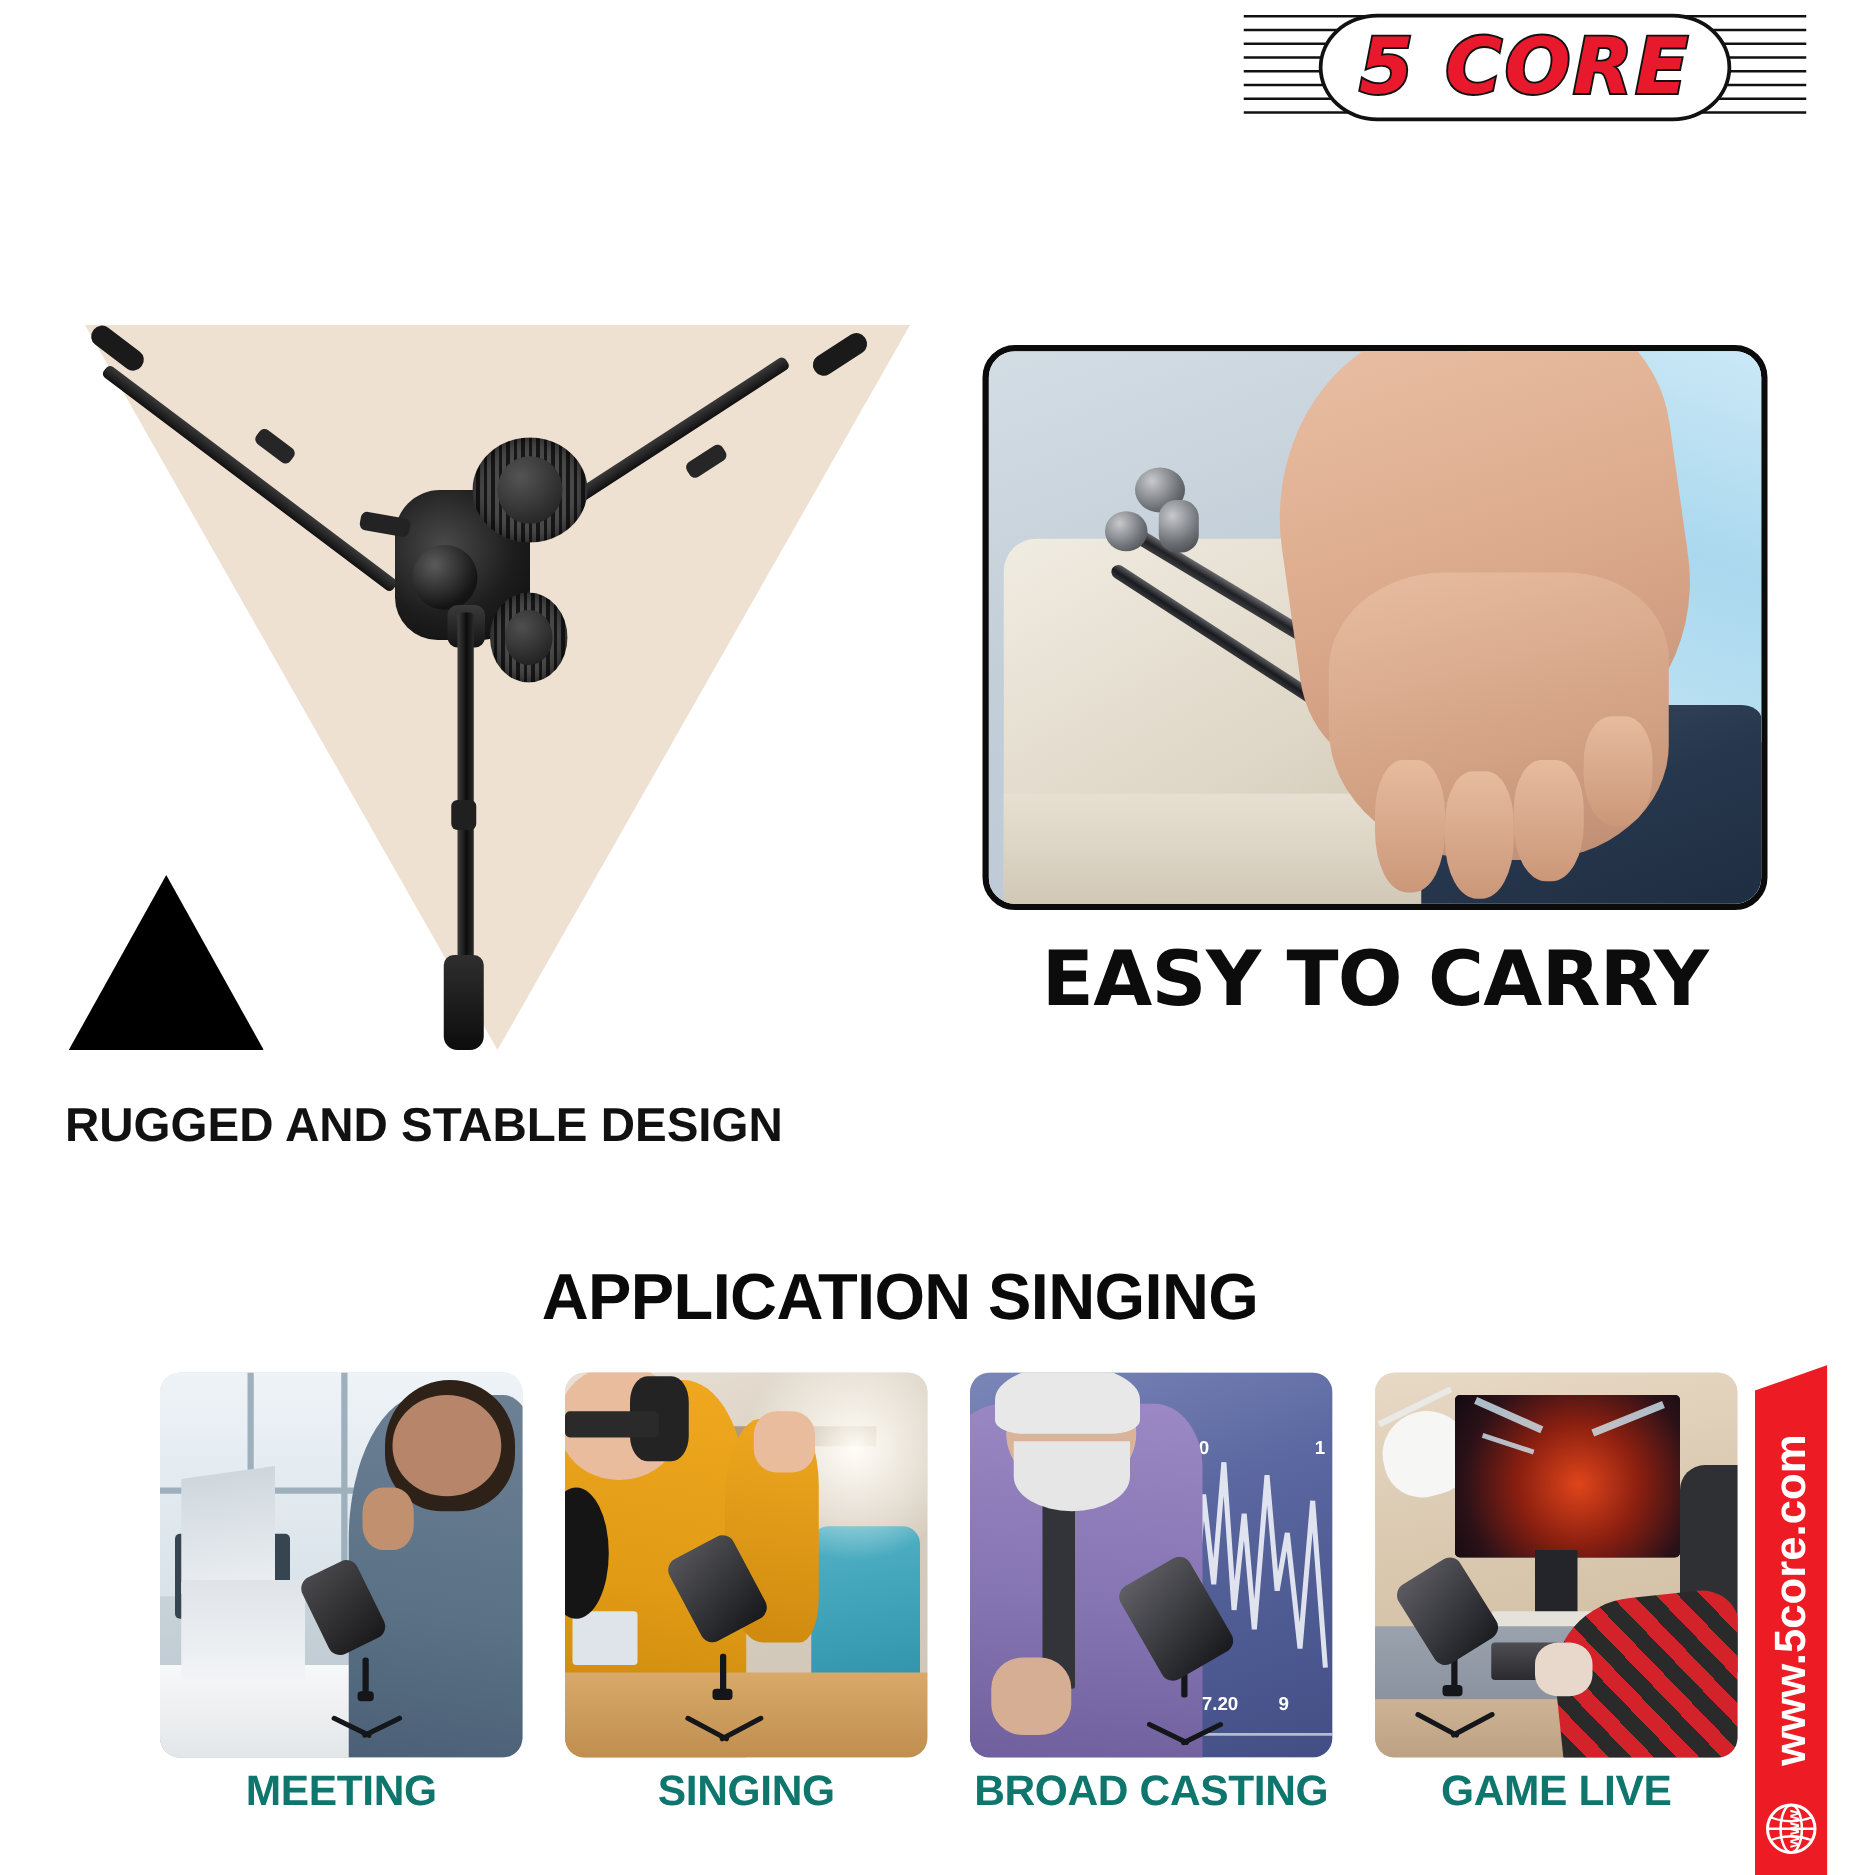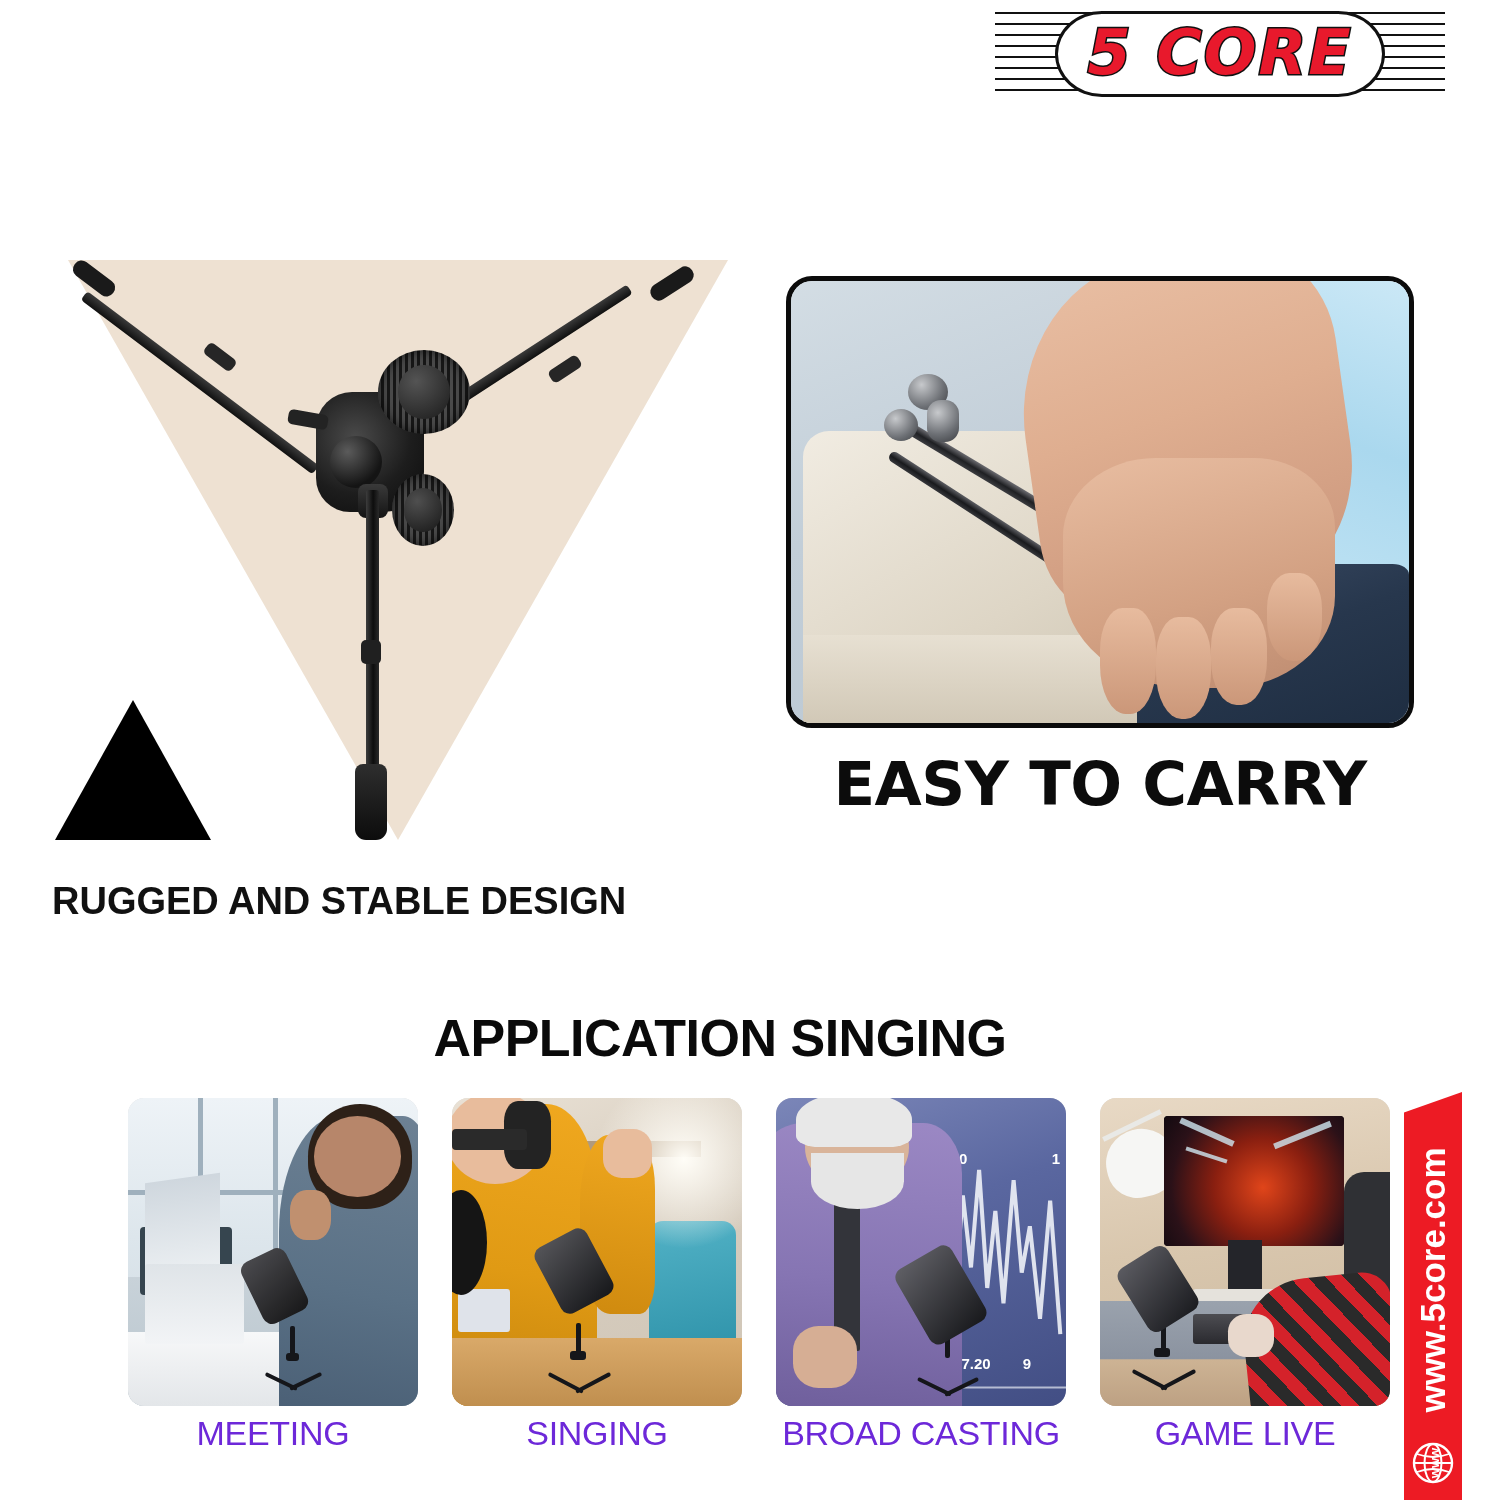--- a/index.html
+++ b/index.html
@@ -288,21 +288,21 @@
     overflow: hidden;
     background: #ddd;
   }
   .scene-label-row {
     position: absolute; left: 128px; top: 1414px;
     width: 1262px;
     display: flex; justify-content: space-between;
   }
   .scene-label {
     width: 290px; text-align: center;
-    font-weight: normal; font-size: 34px; color: #6d28d9;
+    font-weight: bold; font-size: 34px; color: #0f766e;
     letter-spacing: -0.3px;
     font-family: "Liberation Sans Narrow","Liberation Sans", sans-serif;
   }
 
   
   .s1-win { position:absolute; inset:0; background: linear-gradient(180deg,#eef3f7 0%, #dde6ec 45%, #cdd8e0 100%); }
   .s1-mullion { position:absolute; background:#9fb0bd; }
   .s1-wall { position:absolute; left:0; bottom:0; width:100%; height:42%; background:linear-gradient(180deg,#c8d2d9,#b9c5cd); }
   .s1-desk { position:absolute; left:0; bottom:0; width:78%; height:24%; background:linear-gradient(180deg,#f7f8f9,#e3e6e9); }
   .s1-chair { position:absolute; left:4%; top:42%; width:32%; height:22%; background:#36454f; border-radius:4px; }

